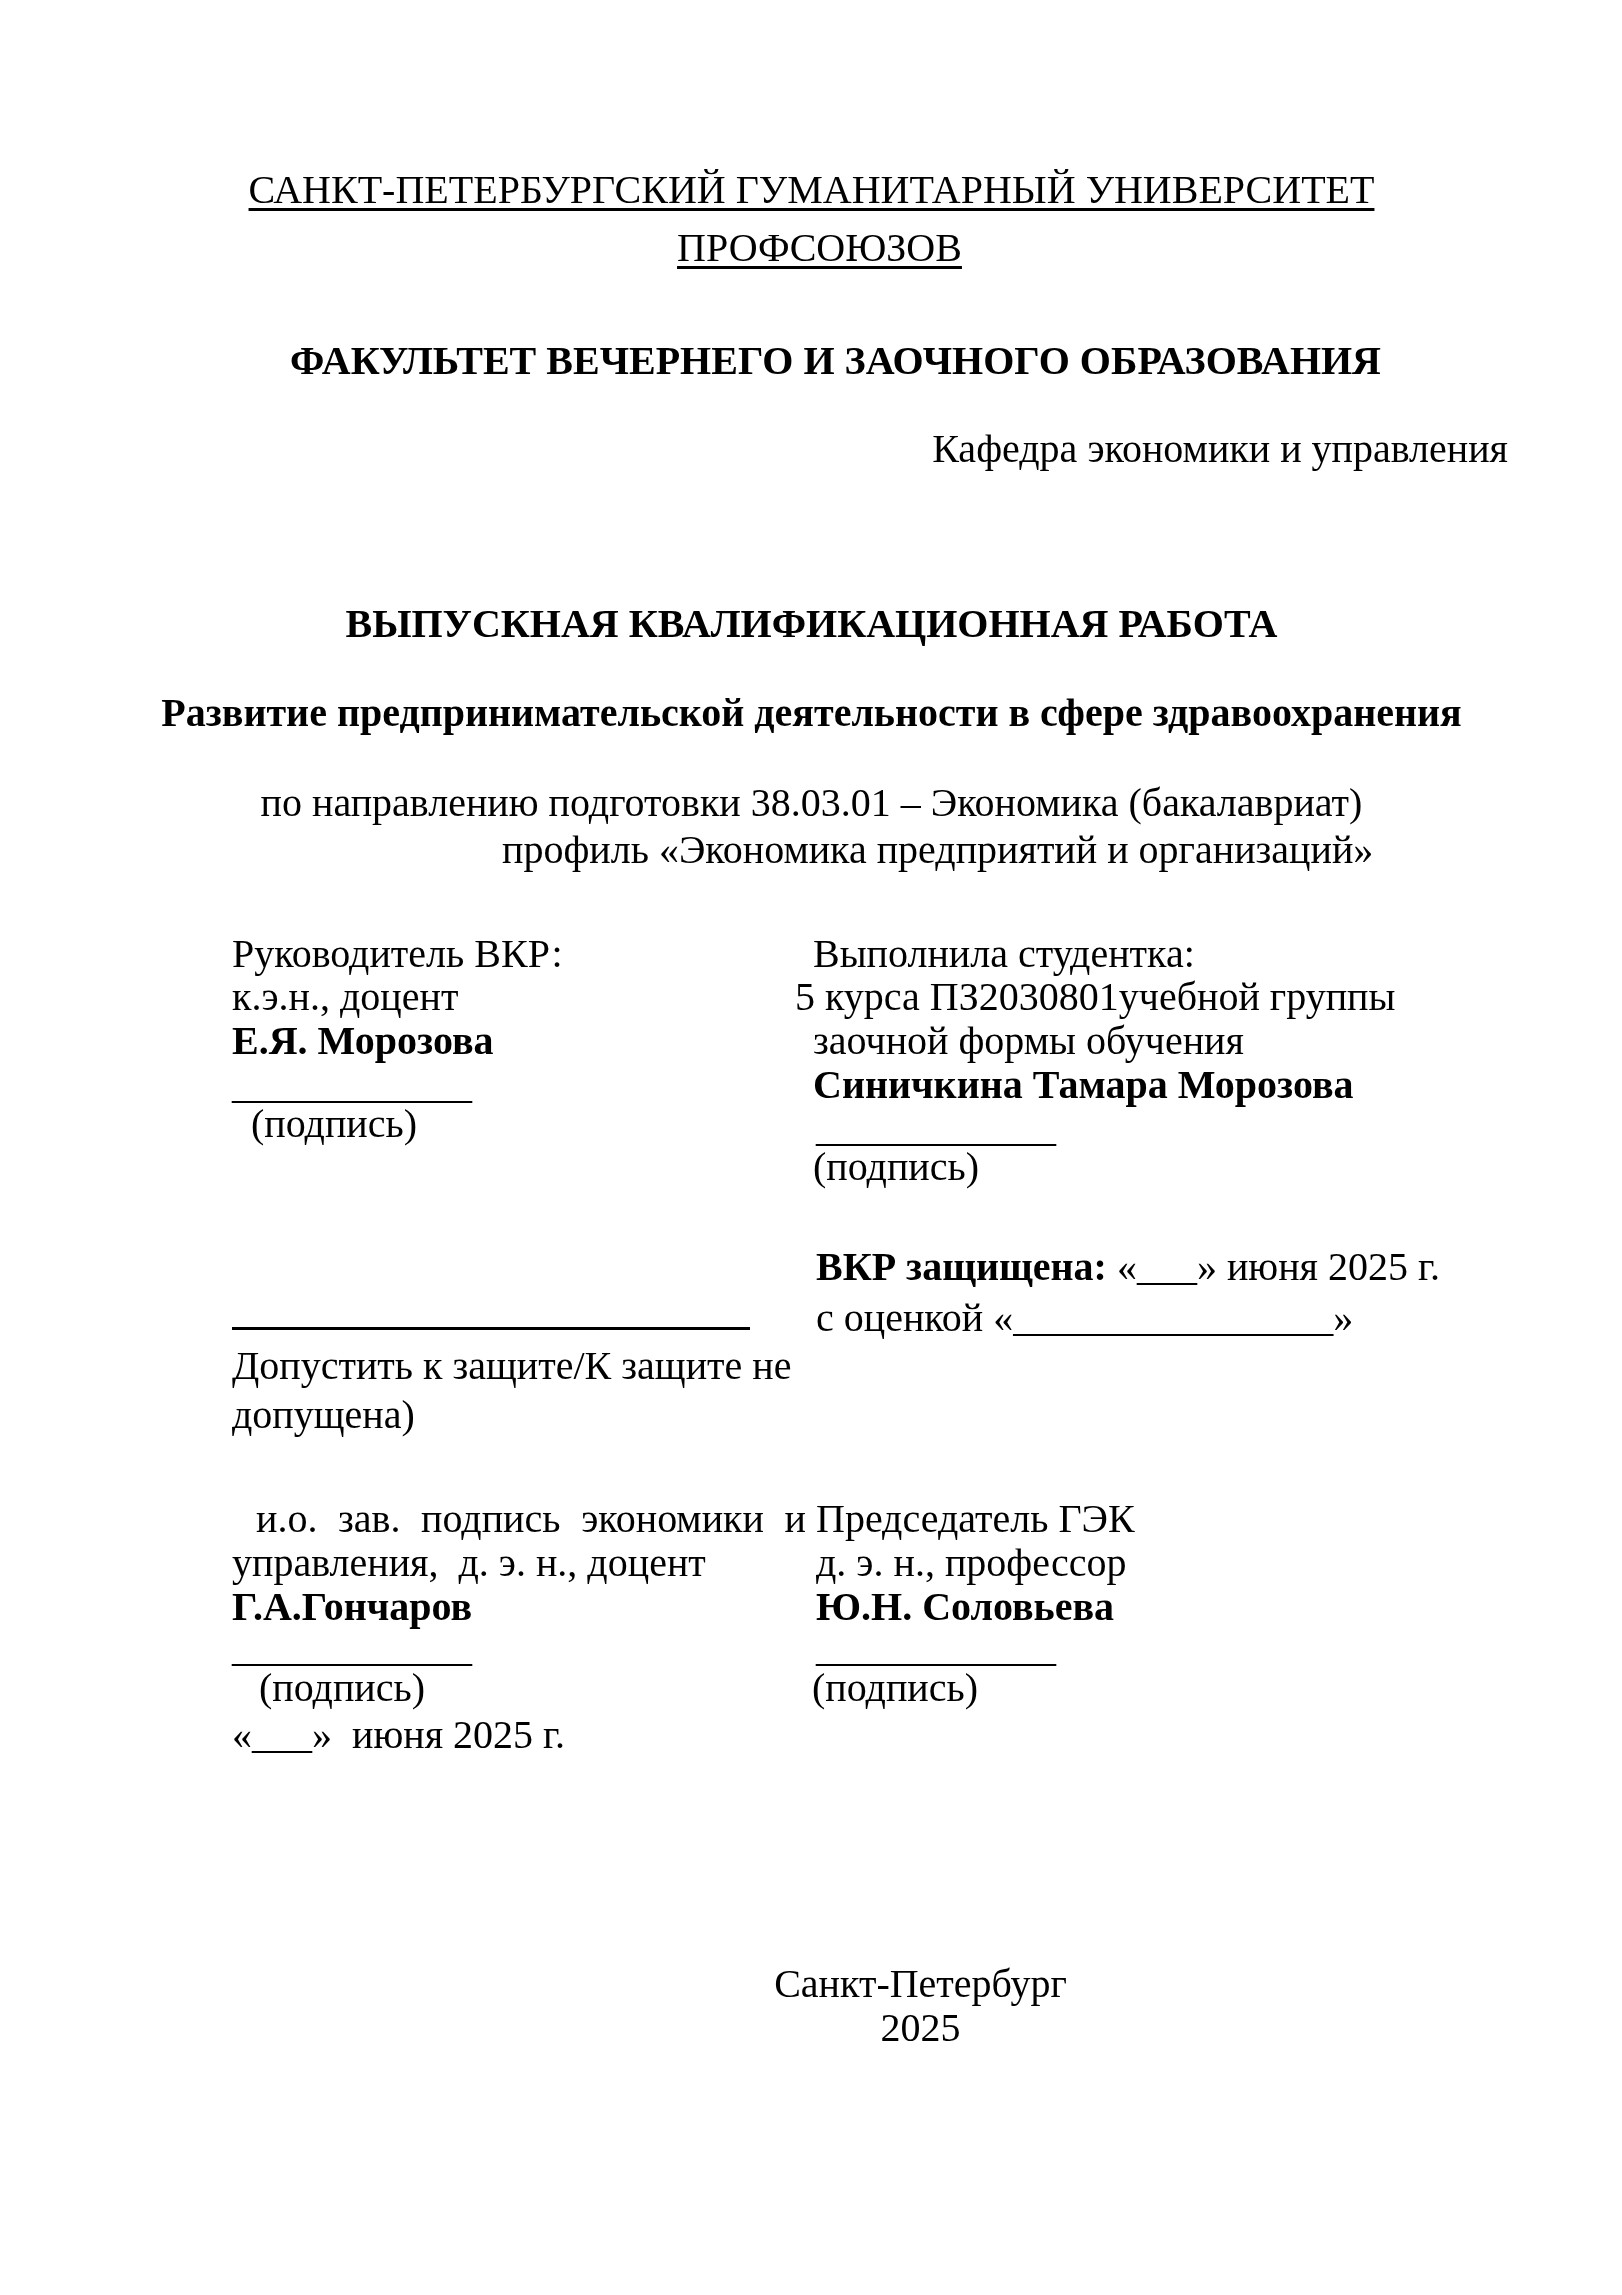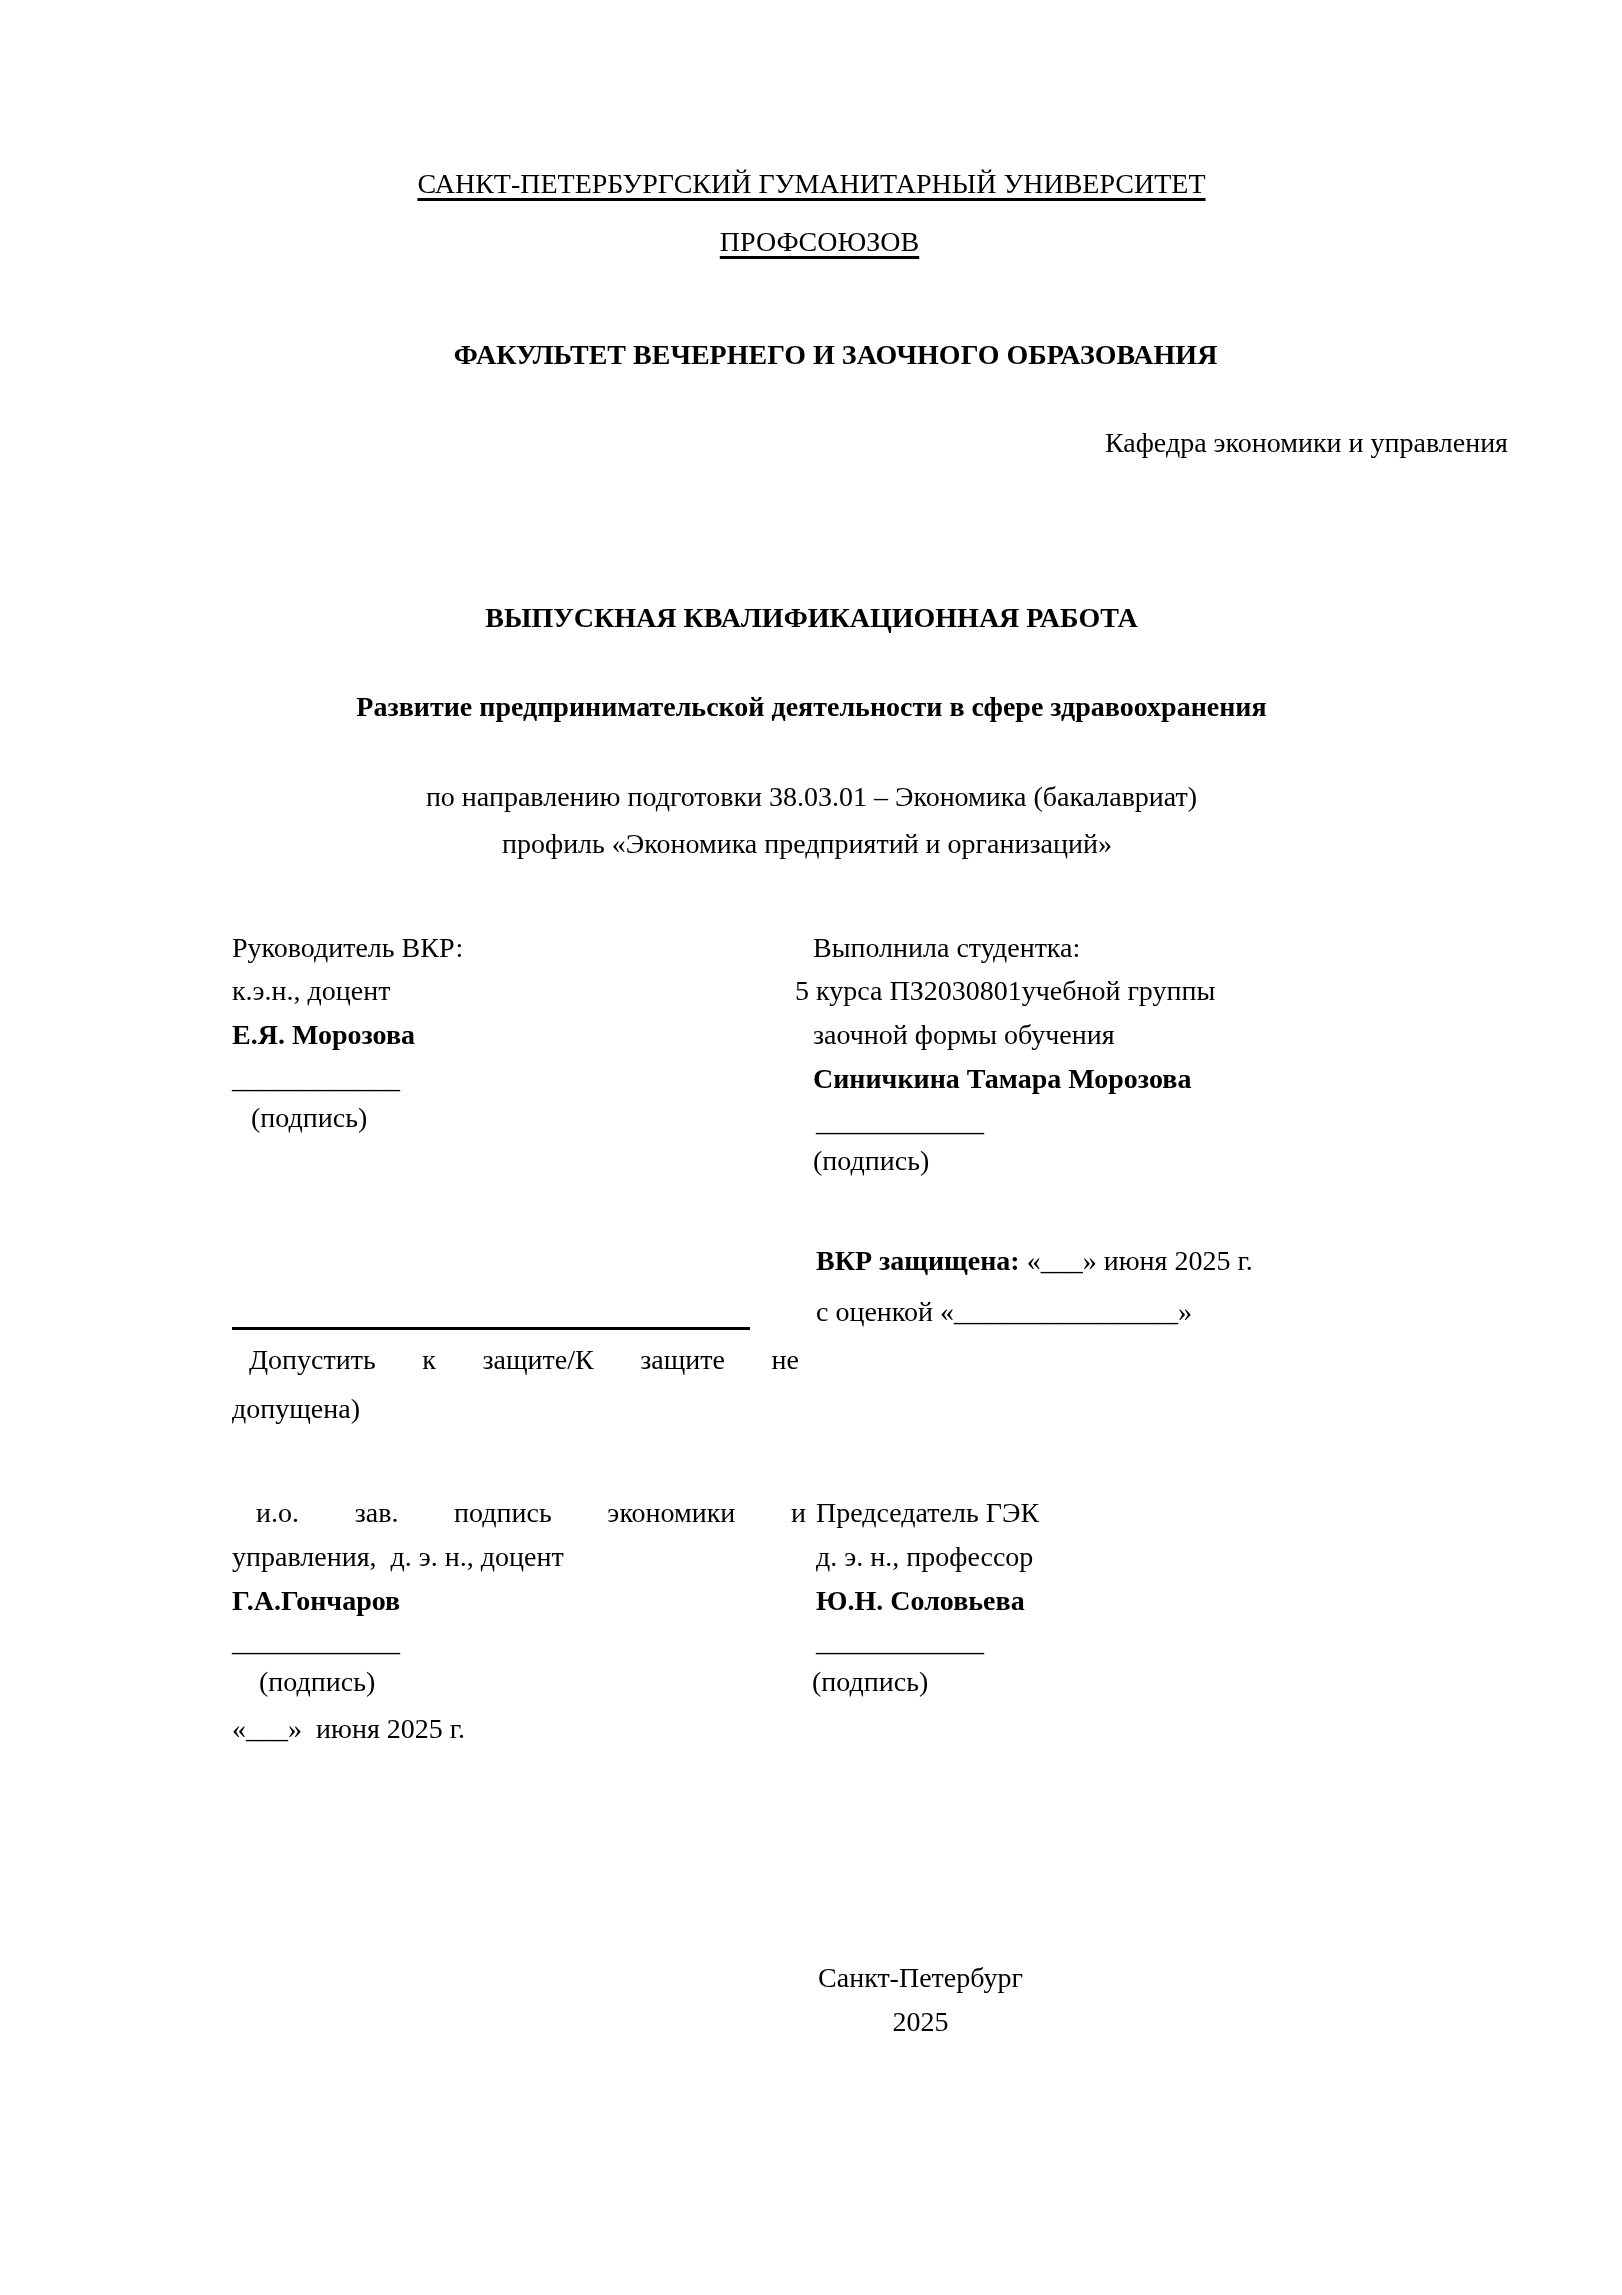--- a/index.html
+++ b/index.html
@@ -1,18 +1,18 @@
 <!DOCTYPE html>
 <html style="font-size:12.6px"><head>
 <meta charset="utf-8">
 <style>
   html, body { margin: 0; padding: 0; background: #ffffff; }
   body { width: 1623px; height: 2295px; position: relative; overflow: hidden;
          font-family: "Liberation Serif", "DejaVu Serif", serif; color: #000; }
-  .ln { position: absolute; white-space: pre; font-size: 28px; line-height: 1; }
+  .ln { position: absolute; white-space: pre; font-size: 40px; line-height: 1; }
   .b { font-weight: bold; }
   .u { text-decoration: underline; text-decoration-thickness: 3.1px; text-underline-offset: 4.7px; }
   .center { left: 0; width: 1623px; text-align: center; }
   .rule { position: absolute; height: 3.1px; background: #000; }
 </style>
 </head>
 <body>
 
 <div class="ln center u" style="top:170px;">САНКТ-ПЕТЕРБУРГСКИЙ ГУМАНИТАРНЫЙ УНИВЕРСИТЕТ</div>
 <div class="ln center u" style="top:228px;padding-left:8px;">ПРОФСОЮЗОВ</div>
@@ -36,21 +36,21 @@
   <div class="ln" style="top:934px; left:813px;">Выполнила студентка:</div>
   <div class="ln" style="top:977px; left:795px;">5 курса ПЗ2030801учебной группы</div>
   <div class="ln" style="top:1021px; left:813px;">заочной формы обучения</div>
   <div class="ln b" style="top:1065px; left:813px;">Синичкина Тамара Морозова</div>
   <div class="ln" style="top:1108px; left:816px;">____________</div>
   <div class="ln" style="top:1147px; left:813px;">(подпись)</div>
 </div>
 
 <div>
   <div class="rule" style="top:1327px; left:232px; width:518px;"></div>
-  <div class="ln" style="top:1346px; left:232px; width:550px; text-align:justify; text-align-last:justify;margin-left:17px;">Допустить к защите/К защите не</div>
+  <div class="ln" style="top:1346px; left:232px; width:550px; text-align:justify; text-align-last:justify;">Допустить к защите/К защите не</div>
   <div class="ln" style="top:1395px; left:232px;">допущена)</div>
 </div>
 
 <div>
   <div class="ln" style="top:1247px; left:816px;"><span class="b">ВКР защищена:</span><span> «___» июня 2025 г.</span></div>
   <div class="ln" style="top:1298px; left:816px;"><span>с оценкой «</span><span>________________</span><span>»</span></div>
 </div>
 
 <div>
   <div class="ln" style="top:1499px; left:232px; width:550px; display:flex; justify-content:space-between;margin-left:24px;">

